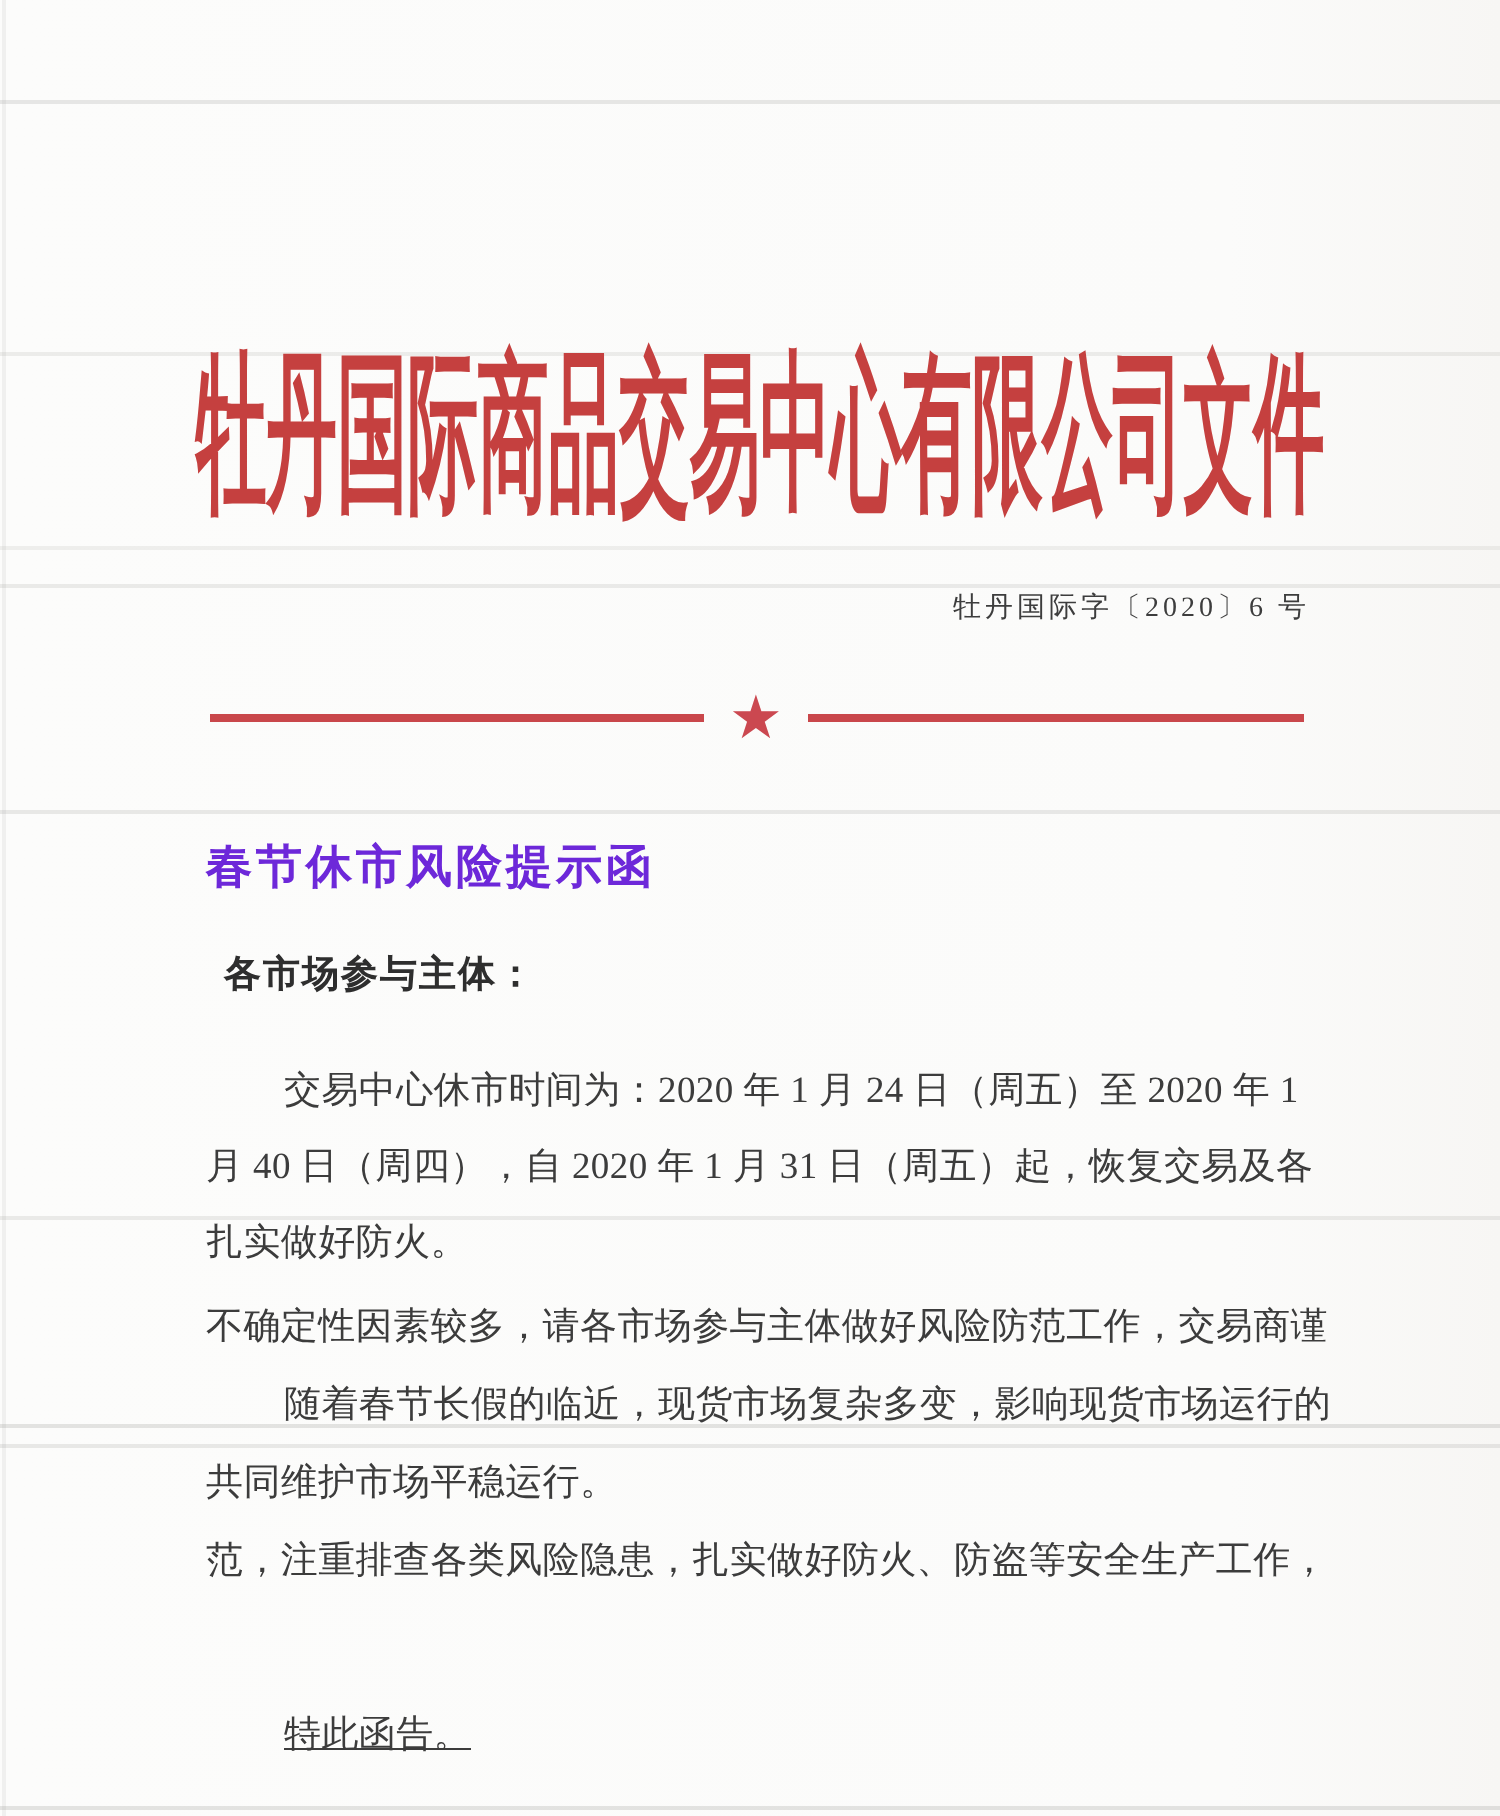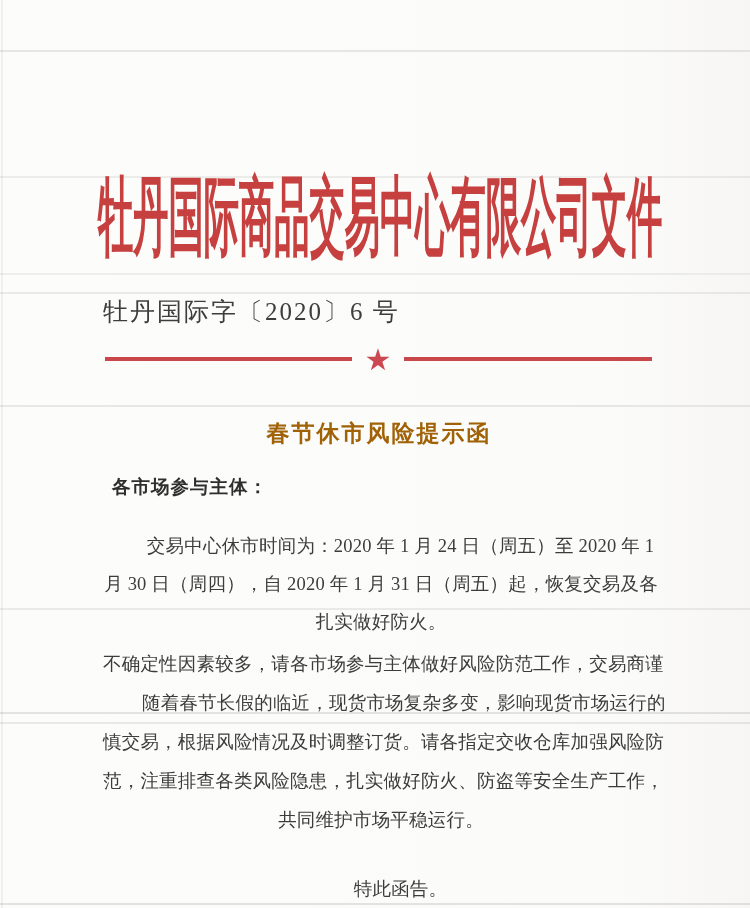--- a/index.html
+++ b/index.html
@@ -27,56 +27,55 @@
     position: absolute; left: 98px; top: 172px;
     font-size: 86px; line-height: 90px; font-weight: bold;
     color: #c5403f;
     white-space: nowrap;
     transform: scaleX(0.41);
     transform-origin: left top;
     letter-spacing: 0px;
   }
   .doc-number {
     position: absolute; left: 103px; top: 295px; width: 552px;
-    text-align: left;
-    font-size: 25px; color: #3d3d3d; letter-spacing: 2px;
+    text-align: right;
+    font-size: 14px; color: #3d3d3d; letter-spacing: 2px;
   }
   
   .divider-line {
     position: absolute; top: 357px; height: 4px; background: #c9474b;
   }
   .divider-line.left  { left: 105px; width: 247px; }
   .divider-line.right { left: 404px; width: 248px; }
   .divider-star {
     position: absolute; left: 360px; top: 344px; width: 36px;
     text-align: center;
     font-size: 30px; line-height: 32px; color: #cb4850;
     font-family: "DejaVu Sans", sans-serif;
   }
   
   .doc-title {
     position: absolute; left: 103px; top: 418px; width: 552px;
-    text-align: center;
     font-family: "Liberation Sans", "DejaVu Sans", sans-serif;
-    font-weight: bold; font-size: 23px; color: #a16207; letter-spacing: 2px;
+    font-weight: bold; font-size: 23px; color: #6d28d9; letter-spacing: 2px;
   }
   .salutation {
     position: absolute; left: 112px; top: 474px;
     font-weight: bold; font-size: 18.5px; color: #2e2e2e; letter-spacing: 1px;
   }
   .para {
     position: absolute; left: 103px; width: 556px;
-    font-size: 18.5px; color: #3c3c3c; text-align: center;
+    font-size: 18.5px; color: #3c3c3c;
   }
   .para .line { white-space: nowrap; letter-spacing: 0.2px; }
   #para1 { top: 527px; }
   #para1 .line { height: 38px; line-height: 38px; }
   #para2 { top: 645px; }
   #para2 .line { height: 39px; line-height: 39px; }
-  #closing { top: 870px; }
+  #closing { top: 849px; text-decoration: underline; }
   #closing .line { height: 38px; line-height: 38px; }
   .indent { padding-left: 39px; }
 </style>
 </head>
 <body>
 
 <div class="page">
 
   <div class="scan-line" style="top:50px;  opacity:.22;"></div>
   <div class="scan-line" style="top:176px; opacity:.16;"></div>
@@ -96,29 +95,28 @@
   <div class="divider-line left"></div>
   <div class="divider-star">★</div>
   <div class="divider-line right"></div>
 
   <div class="doc-title">春节休市风险提示函</div>
 
   <div class="salutation">各市场参与主体：</div>
 
   <div class="para" id="para1">
     <div class="line indent">交易中心休市时间为：2020 年 1 月 24 日（周五）至 2020 年 1</div>
-    <div class="line">月 30 日（周四），自 2020 年 1 月 31 日（周五）起，恢复交易及各</div>
+    <div class="line">月 40 日（周四），自 2020 年 1 月 31 日（周五）起，恢复交易及各</div>
     <div class="line">扎实做好防火。</div>
   </div>
 
   <div class="para" id="para2">
     <div class="line">不确定性因素较多，请各市场参与主体做好风险防范工作，交易商谨</div>
     <div class="line indent">随着春节长假的临近，现货市场复杂多变，影响现货市场运行的</div>
-    <div class="line">慎交易，根据风险情况及时调整订货。请各指定交收仓库加强风险防</div>
+    <div class="line">共同维护市场平稳运行。</div>
     <div class="line">范，注重排查各类风险隐患，扎实做好防火、防盗等安全生产工作，</div>
-    <div class="line">共同维护市场平稳运行。</div>
   </div>
 
   <div class="para" id="closing">
     <div class="line indent">特此函告。</div>
   </div>
 
 </div>
 
 </body></html>

